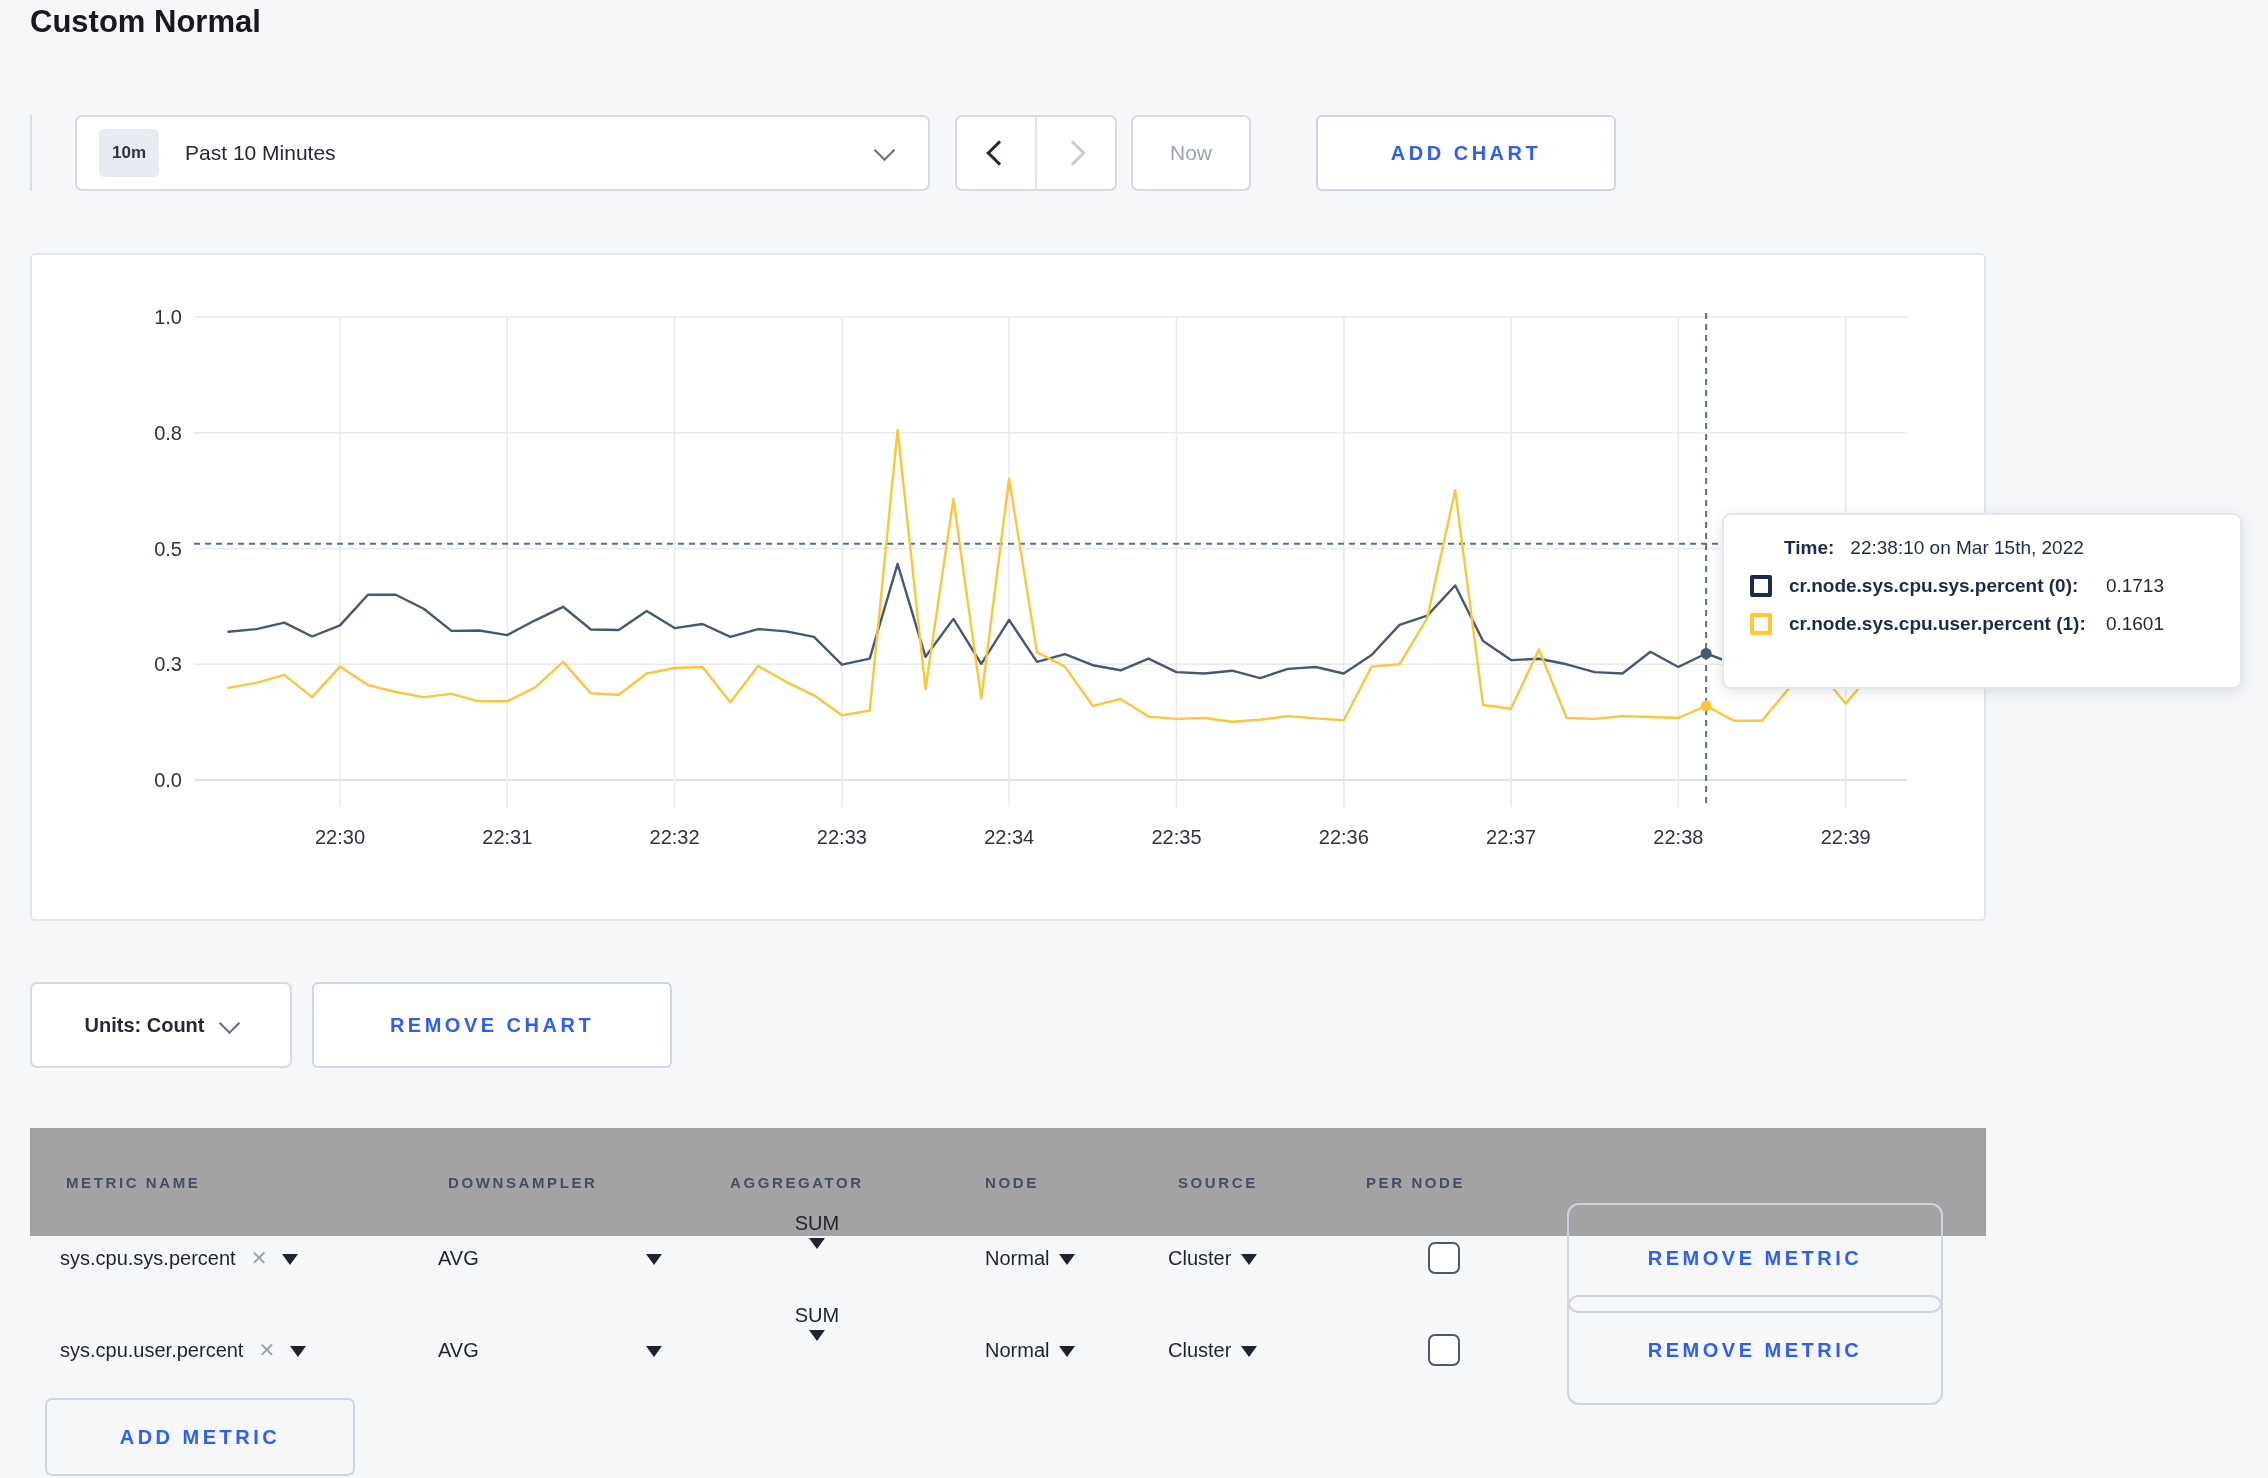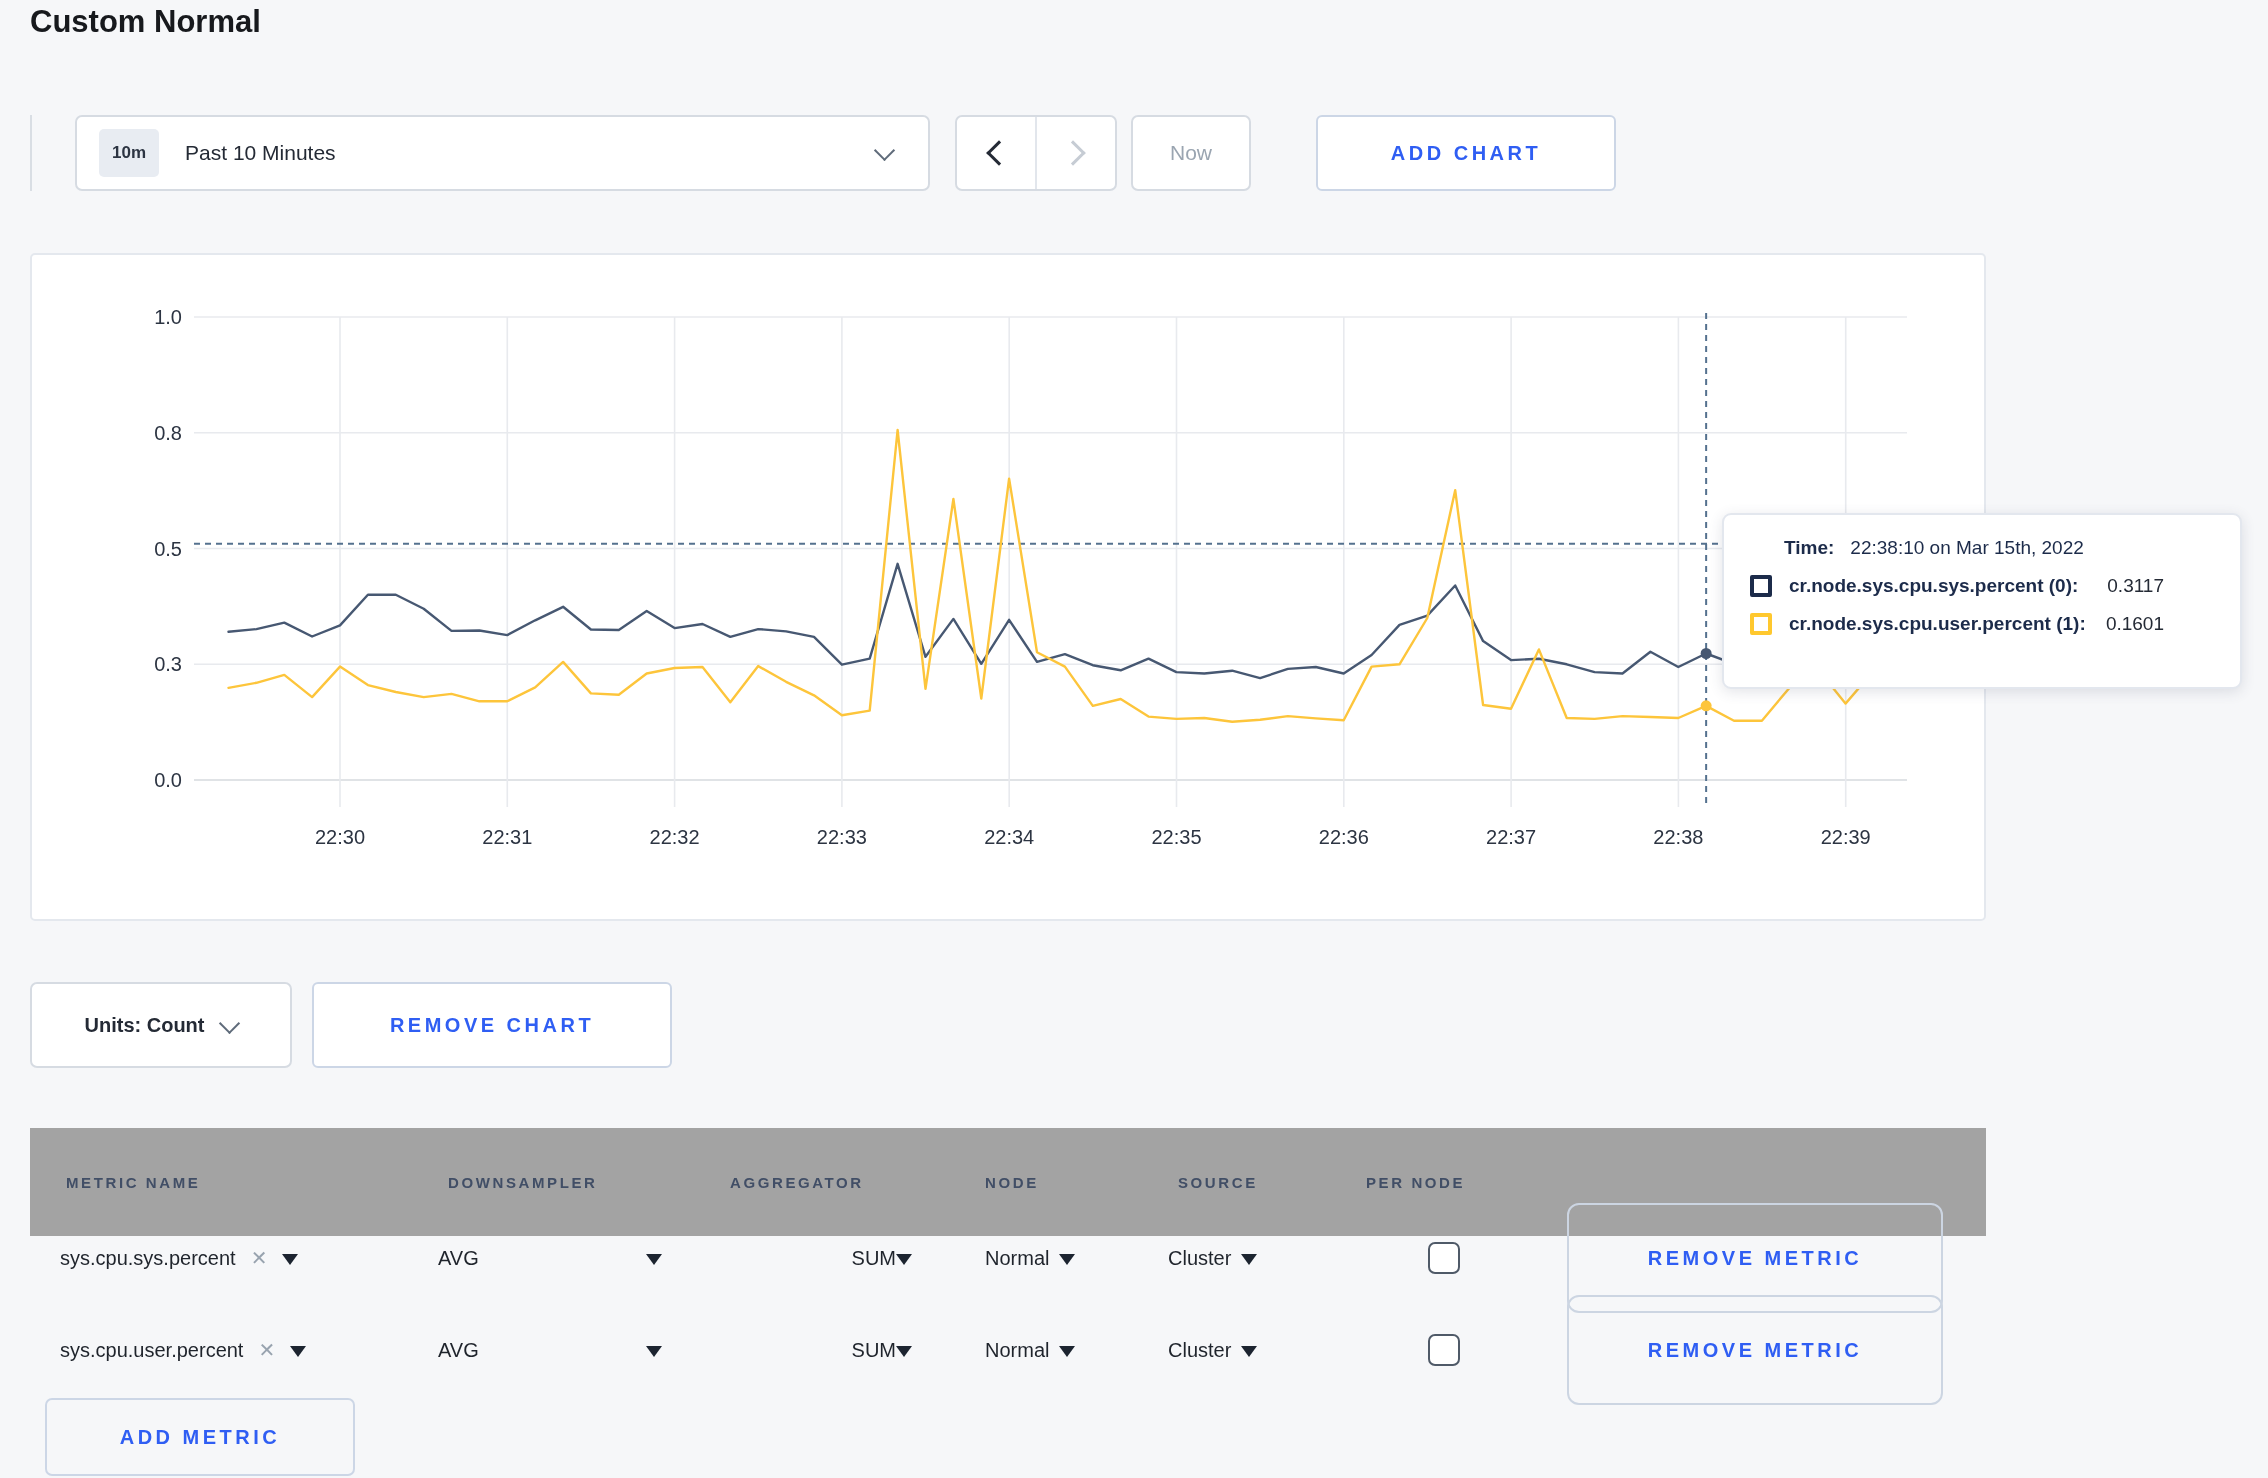--- a/index.html
+++ b/index.html
@@ -61,21 +61,21 @@
   
   .table-head{left:30px;top:1128px;width:1956px;height:108px;background:#a3a3a3;}
   .th{position:absolute;top:0;height:100%;display:flex;align-items:center;
       font-size:15px;font-weight:700;letter-spacing:2.6px;color:#414e66;}
   .th0{left:36px;} .th1{left:418px;} .th2{left:700px;} .th3{left:955px;} .th4{left:1148px;} .th5{left:1336px;}
   .metric-row{left:30px;width:1956px;height:92px;}
   .row0{top:1212px;} .row1{top:1304px;}
   .cell{position:absolute;top:0;height:100%;display:flex;align-items:center;font-size:20px;color:#1f242c;}
   .c-metric{left:30px;gap:15px;cursor:pointer;}
   .c-down{left:408px;width:224px;justify-content:space-between;cursor:pointer;}
-  .c-agg{left:692px;width:190px;justify-content:flex-end;cursor:pointer;}
+  .c-agg{left:692px;width:190px;justify-content:flex-start;cursor:pointer;flex-direction:column;}
   .c-rate{left:955px;gap:10px;cursor:pointer;}
   .c-source{left:1138px;gap:10px;cursor:pointer;}
   .c-pernode{left:1398px;}
   .c-remove{left:1537px;width:376px;}
   .clear-x{color:#98a3af;font-size:20px;cursor:pointer;}
   .caret{width:0;height:0;border-left:8px solid transparent;border-right:8px solid transparent;
          border-top:11px solid #1c2430;margin-top:3px;}
   .checkbox{width:28px;height:28px;border:2.5px solid #4f5a68;border-radius:7px;background:#fff;cursor:pointer;}
   .remove-metric-btn{width:100%;height:110px;border-radius:12px;border-color:#ccd5e2;}
   .add-metric-btn{left:45px;top:1398px;width:310px;height:78px;border-radius:7px;}
@@ -149,21 +149,21 @@
       </svg>
   </div>
 
   <div class="abs tooltip">
     <div class="tt-time">
       <b>Time:</b><span>22:38:10 on Mar 15th, 2022</span>
     </div>
     <div class="tt-row">
       <span class="tt-swatch sys"></span>
       <span class="tt-name">cr.node.sys.cpu.sys.percent (0):</span>
-      <span class="tt-val">0.3117</span>
+      <span class="tt-val">0.1713</span>
     </div>
     <div class="tt-row">
       <span class="tt-swatch user"></span>
       <span class="tt-name">cr.node.sys.cpu.user.percent (1):</span>
       <span class="tt-val">0.1601</span>
     </div>
   </div>
 
   <div class="abs units-select">
     <span>Units: Count</span>

